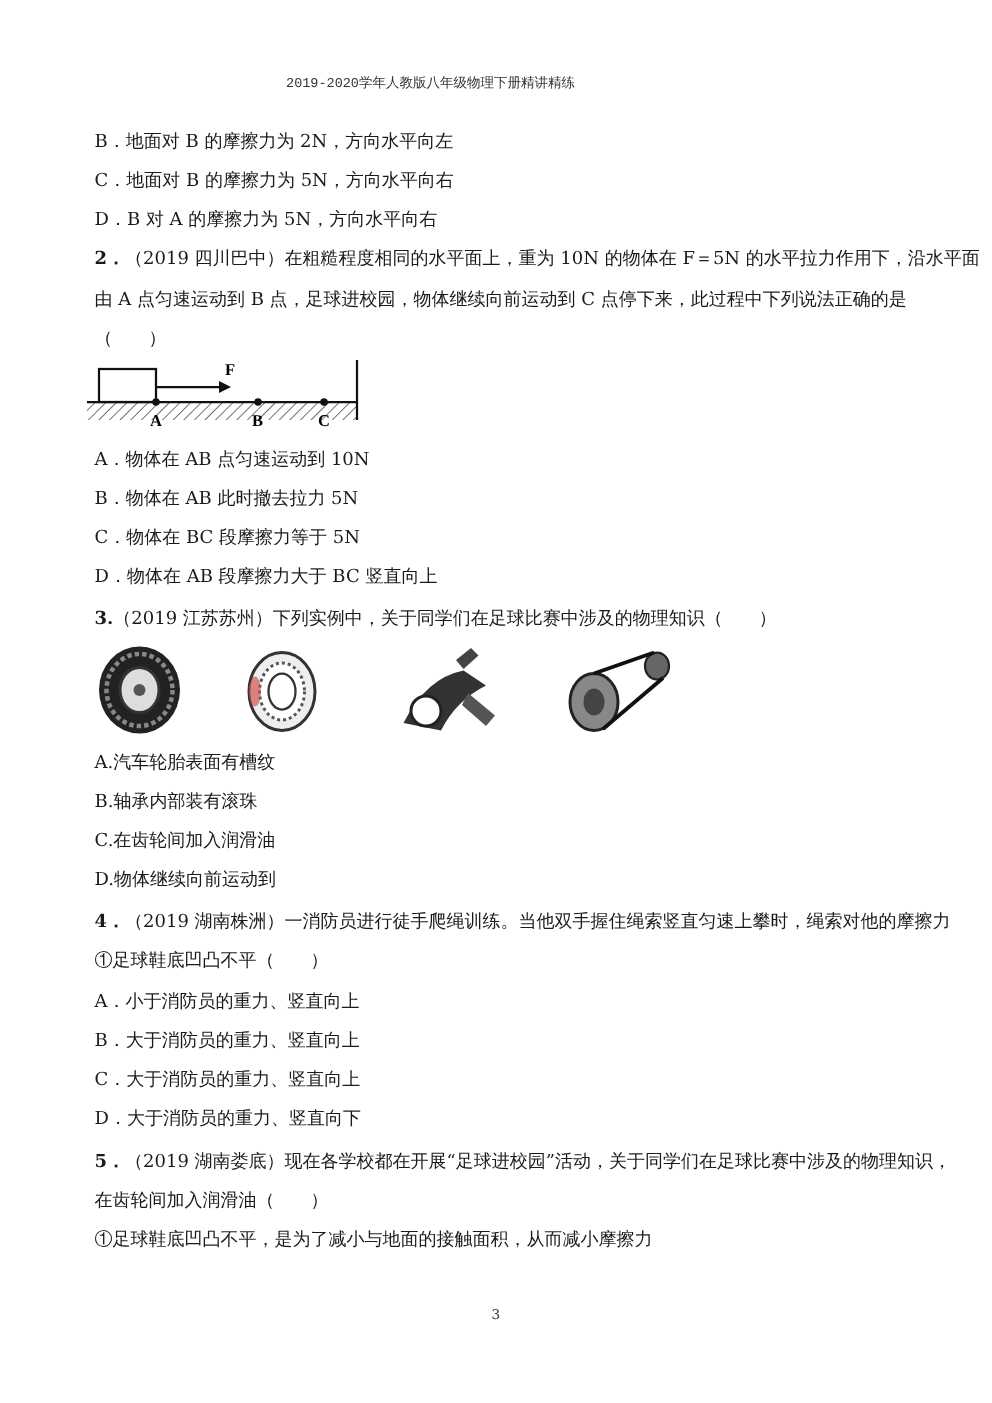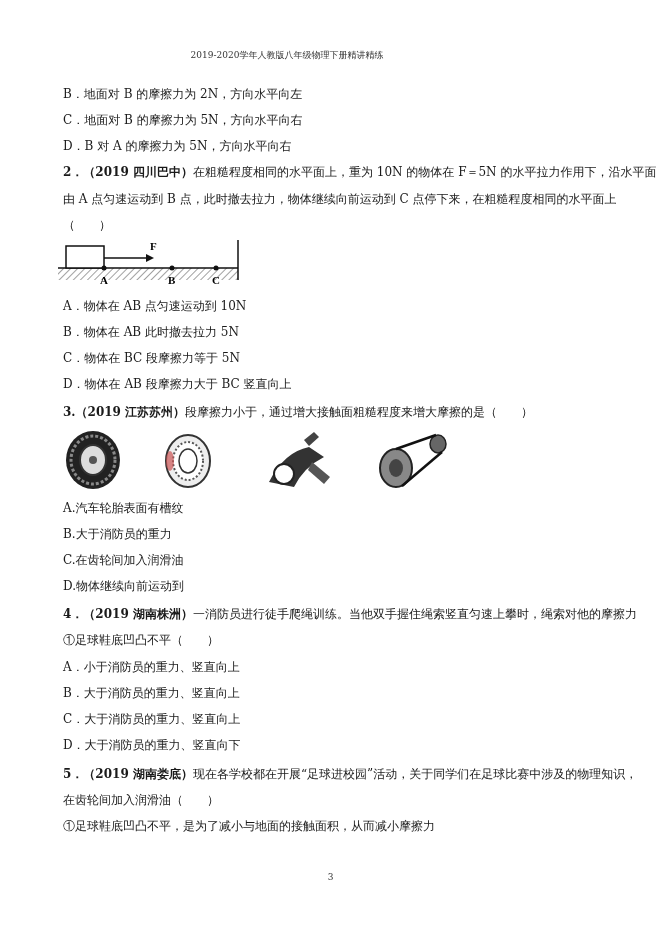--- a/index.html
+++ b/index.html
@@ -3,46 +3,46 @@
 <meta charset="utf-8">
 <style>
   html, body { margin: 0; padding: 0; background: #ffffff; }
   body {
     width: 661px; height: 935px; position: relative; overflow: hidden;
     font-family: "DejaVu Serif", "Liberation Serif", serif;
     color: #1a1a1a;
   }
   .header {
     position: absolute; top: 49px; left: 0; width: 574px; text-align: center;
-    font-size: 9px; color: #333;
+    font-size: 9px; color: #333; font-family: Liberation Mono, monospace;
   }
   .line {
     position: absolute; left: 63px; font-size: 12px; white-space: nowrap;
   }
   .qnum { font-weight: bold; }
-  .src { font-weight: bold; }
+  .src { font-weight: normal; }
   .page-num {
     position: absolute; top: 872px; left: 0; width: 661px; text-align: center;
     font-size: 9px; color: #333;
   }
   .figure { position: absolute; }
 </style>
 </head>
 <body>
 
 <div class="header">2019-2020学年人教版八年级物理下册精讲精练</div>
 
 <div class="line" style="top:86px">B．地面对 B 的摩擦力为 2N，方向水平向左</div>
 <div class="line" style="top:112px">C．地面对 B 的摩擦力为 5N，方向水平向右</div>
 <div class="line" style="top:138px">D．B 对 A 的摩擦力为 5N，方向水平向右</div>
 
 <div class="line" style="top:164px">
   <span class="qnum">2．</span><span class="src">（2019 四川巴中）</span><span>在粗糙程度相同的水平面上，重为 10N 的物体在 F＝5N 的水平拉力作用下，沿水平面</span>
 </div>
-<div class="line" style="top:191px">由 A 点匀速运动到 B 点，此时撤去拉力，物体继续向前运动到 C 点停下来，在粗糙程度相同的水平面上</div>
+<div class="line" style="top:191px">由 A 点匀速运动到 B 点，足球进校园，物体继续向前运动到 C 点停下来，此过程中下列说法正确的是</div>
 <div class="line" style="top:217px">（　　）</div>
 
 <svg class="figure" style="left:58px; top:238px" width="185" height="52">
   <defs>
     <pattern id="hatch" width="5" height="5" patternUnits="userSpaceOnUse" patternTransform="rotate(45)">
       <line x1="0" y1="0" x2="0" y2="5" stroke="#444" stroke-width="1"></line>
     </pattern>
   </defs>
   <rect x="0" y="30" width="180" height="12" fill="url(#hatch)"></rect>
   <line x1="0" y1="30" x2="180" y2="30" stroke="#111" stroke-width="1.5"></line>
@@ -58,21 +58,21 @@
   <text x="110" y="46" font-size="11" font-weight="bold" font-family="Liberation Serif, serif">B</text>
   <text x="154" y="46" font-size="11" font-weight="bold" font-family="Liberation Serif, serif">C</text>
 </svg>
 
 <div class="line" style="top:298px">A．物体在 AB 点匀速运动到 10N</div>
 <div class="line" style="top:324px">B．物体在 AB 此时撤去拉力 5N</div>
 <div class="line" style="top:350px">C．物体在 BC 段摩擦力等于 5N</div>
 <div class="line" style="top:376px">D．物体在 AB 段摩擦力大于 BC 竖直向上</div>
 
 <div class="line" style="top:404px">
-  <span class="qnum">3.</span><span class="src">（2019 江苏苏州）</span><span>段摩擦力小于，通过增大接触面粗糙程度来增大摩擦的是（　　）</span>
+  <span class="qnum">3.</span><span class="src">（2019 江苏苏州）</span><span>下列实例中，关于同学们在足球比赛中涉及的物理知识（　　）</span>
 </div>
 
 <svg class="figure" style="left:62px; top:430px" width="62" height="60">
   <ellipse cx="31" cy="30" rx="27" ry="29" fill="#222"></ellipse>
   <ellipse cx="31" cy="30" rx="22" ry="24" fill="none" stroke="#888" stroke-width="3" stroke-dasharray="3 2"></ellipse>
   <ellipse cx="31" cy="30" rx="13" ry="15" fill="#ddd" stroke="#333" stroke-width="2"></ellipse>
   <circle cx="31" cy="30" r="4" fill="#555"></circle>
 </svg>
 
 <svg class="figure" style="left:158px; top:432px" width="60" height="58">
@@ -92,21 +92,21 @@
 
 <svg class="figure" style="left:376px; top:432px" width="78" height="58">
   <ellipse cx="20" cy="36" rx="16" ry="19" fill="#888" stroke="#222" stroke-width="2"></ellipse>
   <ellipse cx="20" cy="36" rx="7" ry="9" fill="#444"></ellipse>
   <ellipse cx="62" cy="12" rx="8" ry="9" fill="#666" stroke="#222" stroke-width="1.5"></ellipse>
   <line x1="20" y1="17" x2="60" y2="3" stroke="#111" stroke-width="2.5"></line>
   <line x1="26" y1="54" x2="66" y2="20" stroke="#111" stroke-width="2.5"></line>
 </svg>
 
 <div class="line" style="top:500px">A.汽车轮胎表面有槽纹</div>
-<div class="line" style="top:526px">B.大于消防员的重力</div>
+<div class="line" style="top:526px">B.轴承内部装有滚珠</div>
 <div class="line" style="top:552px">C.在齿轮间加入润滑油</div>
 <div class="line" style="top:578px">D.物体继续向前运动到</div>
 
 <div class="line" style="top:606px">
   <span class="qnum">4．</span><span class="src">（2019 湖南株洲）</span><span>一消防员进行徒手爬绳训练。当他双手握住绳索竖直匀速上攀时，绳索对他的摩擦力</span>
 </div>
 <div class="line" style="top:632px">①足球鞋底凹凸不平（　　）</div>
 <div class="line" style="top:659px">A．小于消防员的重力、竖直向上</div>
 <div class="line" style="top:685px">B．大于消防员的重力、竖直向上</div>
 <div class="line" style="top:711px">C．大于消防员的重力、竖直向上</div>

